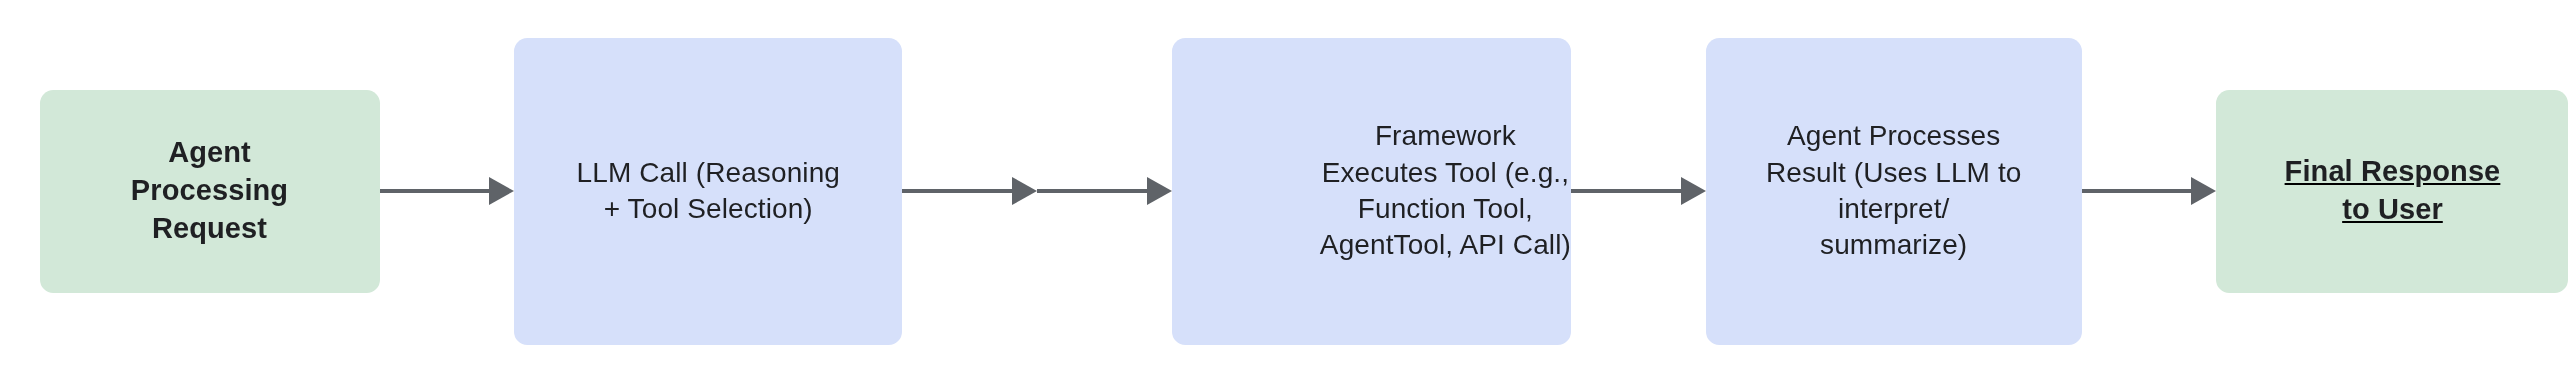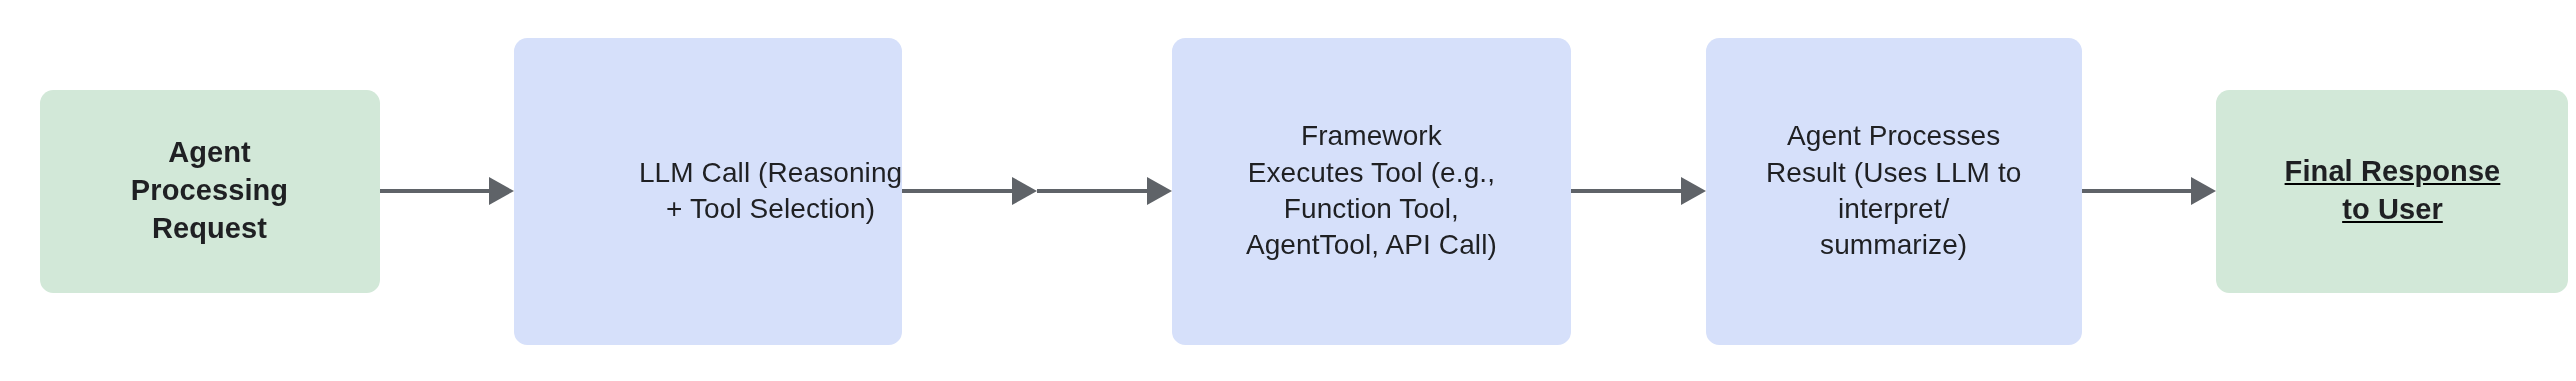--- a/index.html
+++ b/index.html
@@ -67,23 +67,23 @@
     background: #d6e0fa;
     height: 307px;
   }
   .node.process .node-label {
     font-size: 28px;
     font-weight: 400;
   }
 
   
   .w-n1 { width: 340px; }
-  .w-n2 { width: 388px; justify-content: flex-end; }
+  .w-n2 { width: 388px; }
   .w-n3 { width: 388px; }
-  .w-n4 { width: 399px; }
+  .w-n4 { width: 399px; justify-content: flex-end; }
   .w-n5 { width: 376px; }
   .w-n6 { width: 352px; text-decoration: underline; }
 
   
   .connector {
     flex: 1 1 auto;
     height: 31px;
     position: relative;
     min-width: 23.5px;
   }

